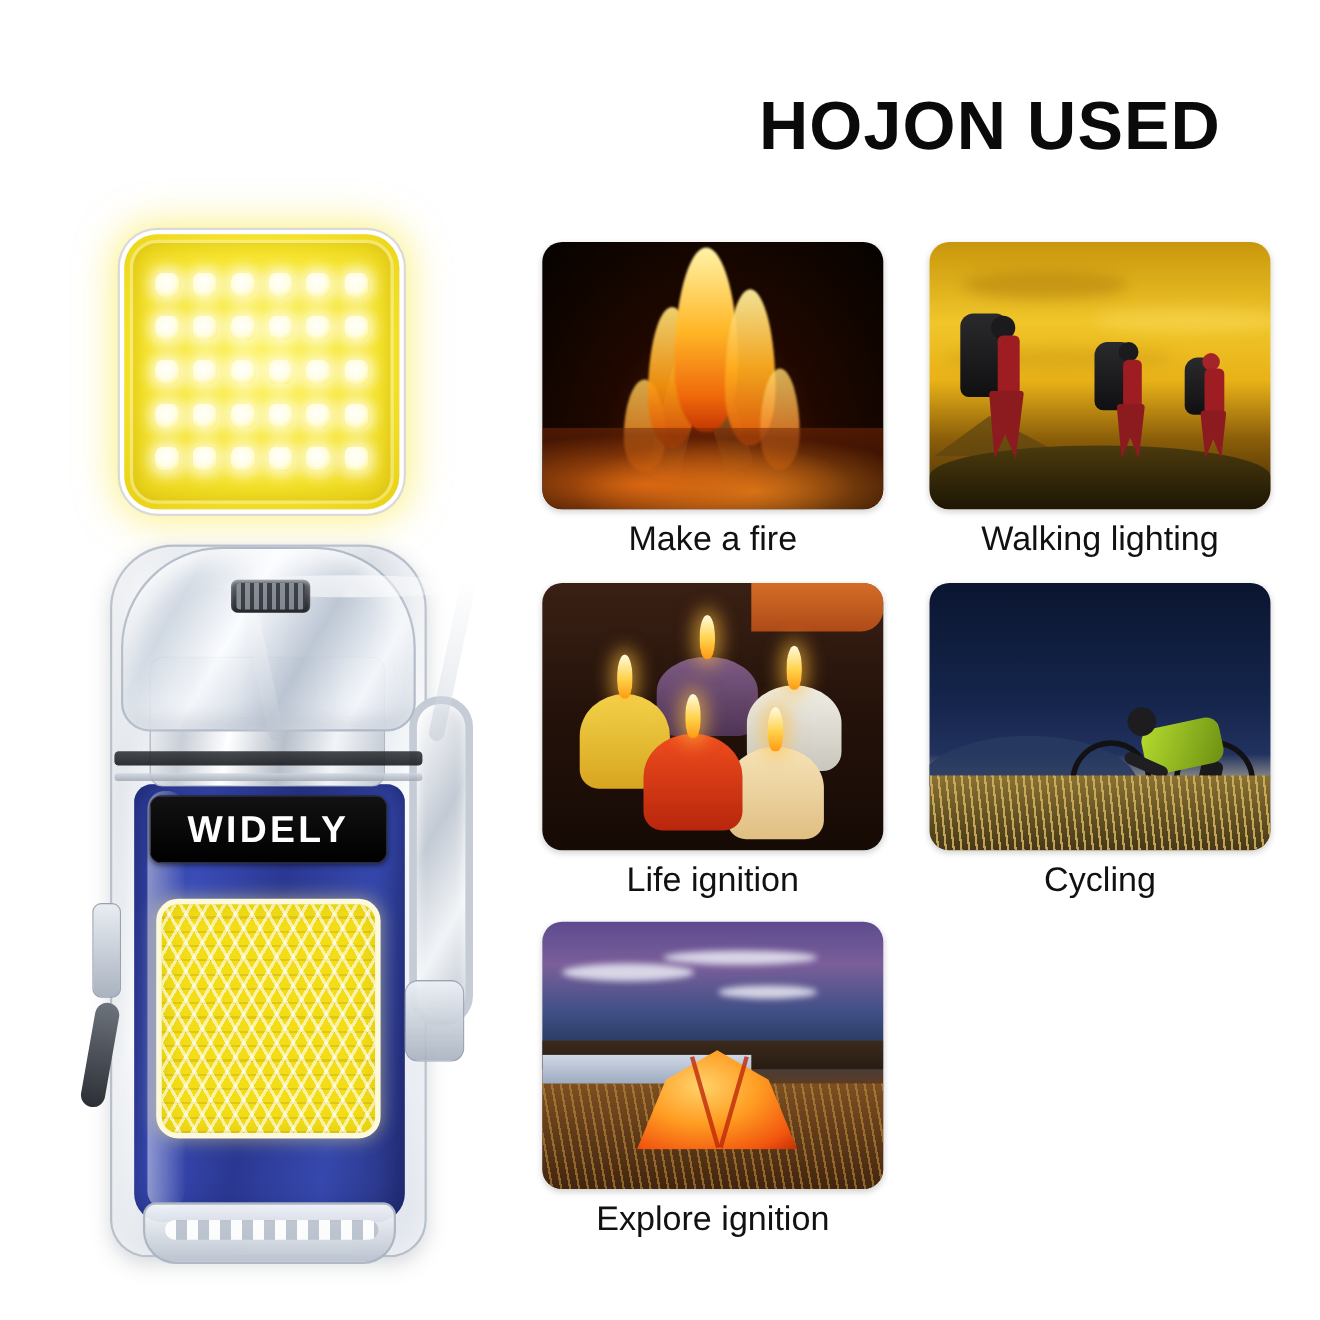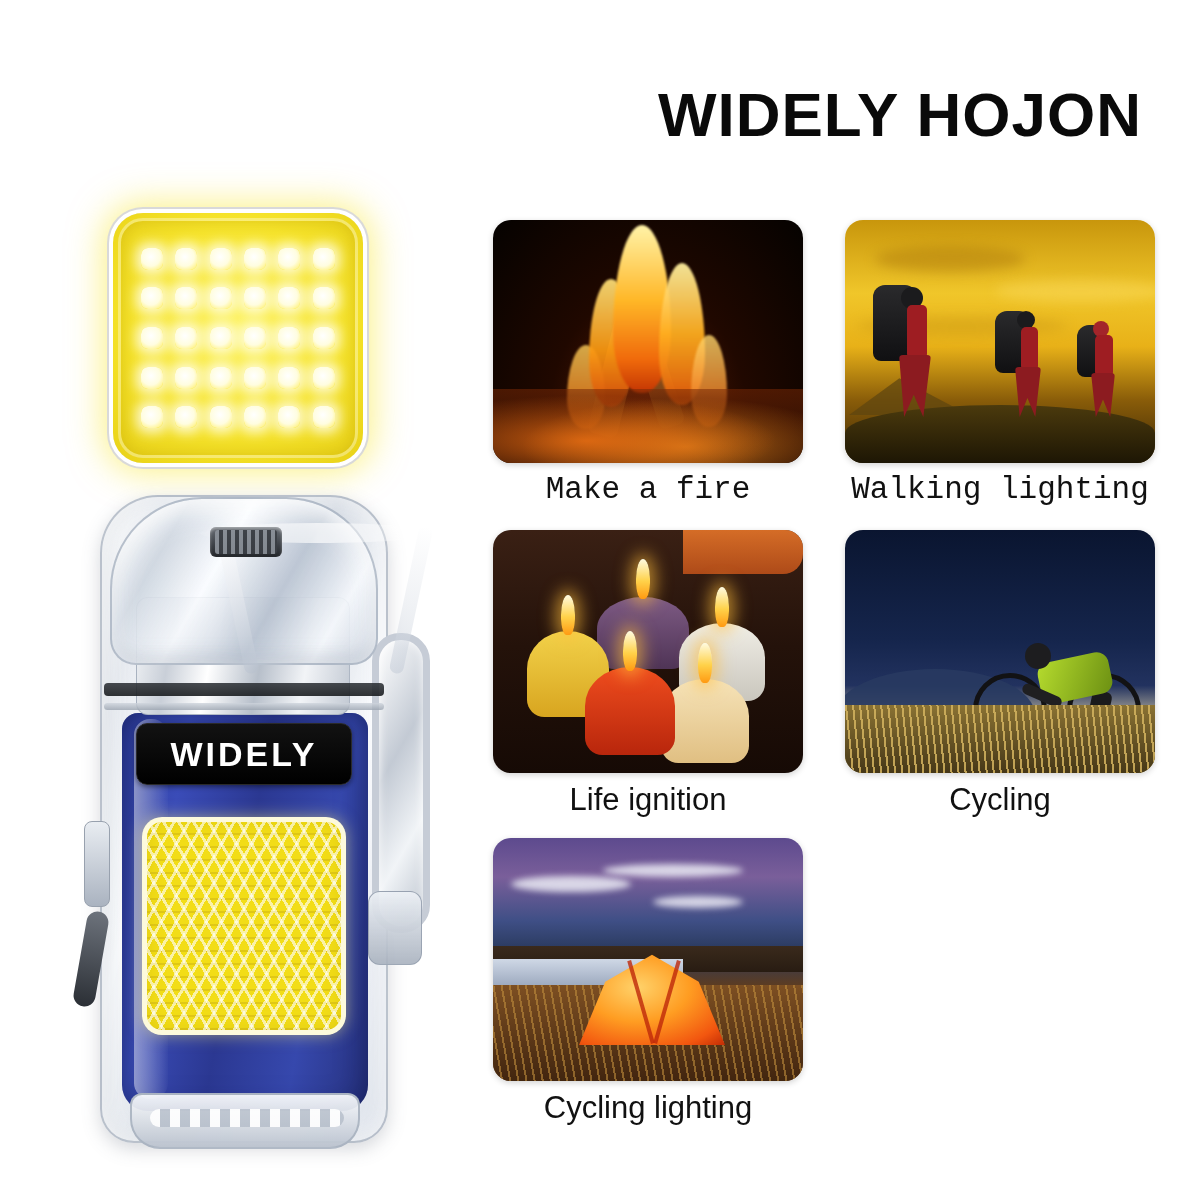--- a/index.html
+++ b/index.html
@@ -276,21 +276,21 @@
     position:absolute;
     left:493px; top:220px;
     width:682px; height:935px;
   }
   .cell{
     position:absolute;
     width:310px;
   }
   .cell.col-l{ left:0; }
   .cell.col-r{ left:352px; }
-  .cell.row-1{ top:0;font-family:Liberation Mono, monospace; }
+  .cell.row-1{ top:0; }
   .cell.row-2{ top:310px; }
   .cell.row-3{ top:618px; }
 
   .thumb{
     width:310px; height:243px;
     border-radius:18px;
     overflow:hidden;
     position:relative;
     box-shadow:0 2px 6px rgba(0,0,0,0.18);
   }
@@ -524,21 +524,21 @@
   .sc-cave .arch{
     position:absolute; right:16px; bottom:18px;
     width:84px; height:92px;
     border-radius:42px 42px 0 0;
     background:linear-gradient(180deg,rgba(255,226,160,0.45),rgba(60,48,30,0.9));
   }
 </style>
 </head>
 <body>
 
-<div class="page-title">WIDELY HOJON</div>
+<div class="page-title">HOJON USED</div>
 
 <div class="product-col">
 
   <div class="led-panel">
     <div class="bezel"></div>
     <div class="led-grid">
       <div class="led-dot"></div>
       <div class="led-dot"></div>
       <div class="led-dot"></div>
       <div class="led-dot"></div>
@@ -683,17 +683,17 @@
       <div class="cloud tc1"></div>
       <div class="cloud tc2"></div>
       <div class="cloud tc3"></div>
       <div class="far-ridge"></div>
       <div class="lake"></div>
       <div class="ground"></div>
       <div class="tent"></div>
       <div class="pole p1"></div>
       <div class="pole p2"></div>
     </div>
-    <div class="caption">Cycling lighting</div>
+    <div class="caption">Explore ignition</div>
   </div>
 
 
 </div>
 
 </body></html>

